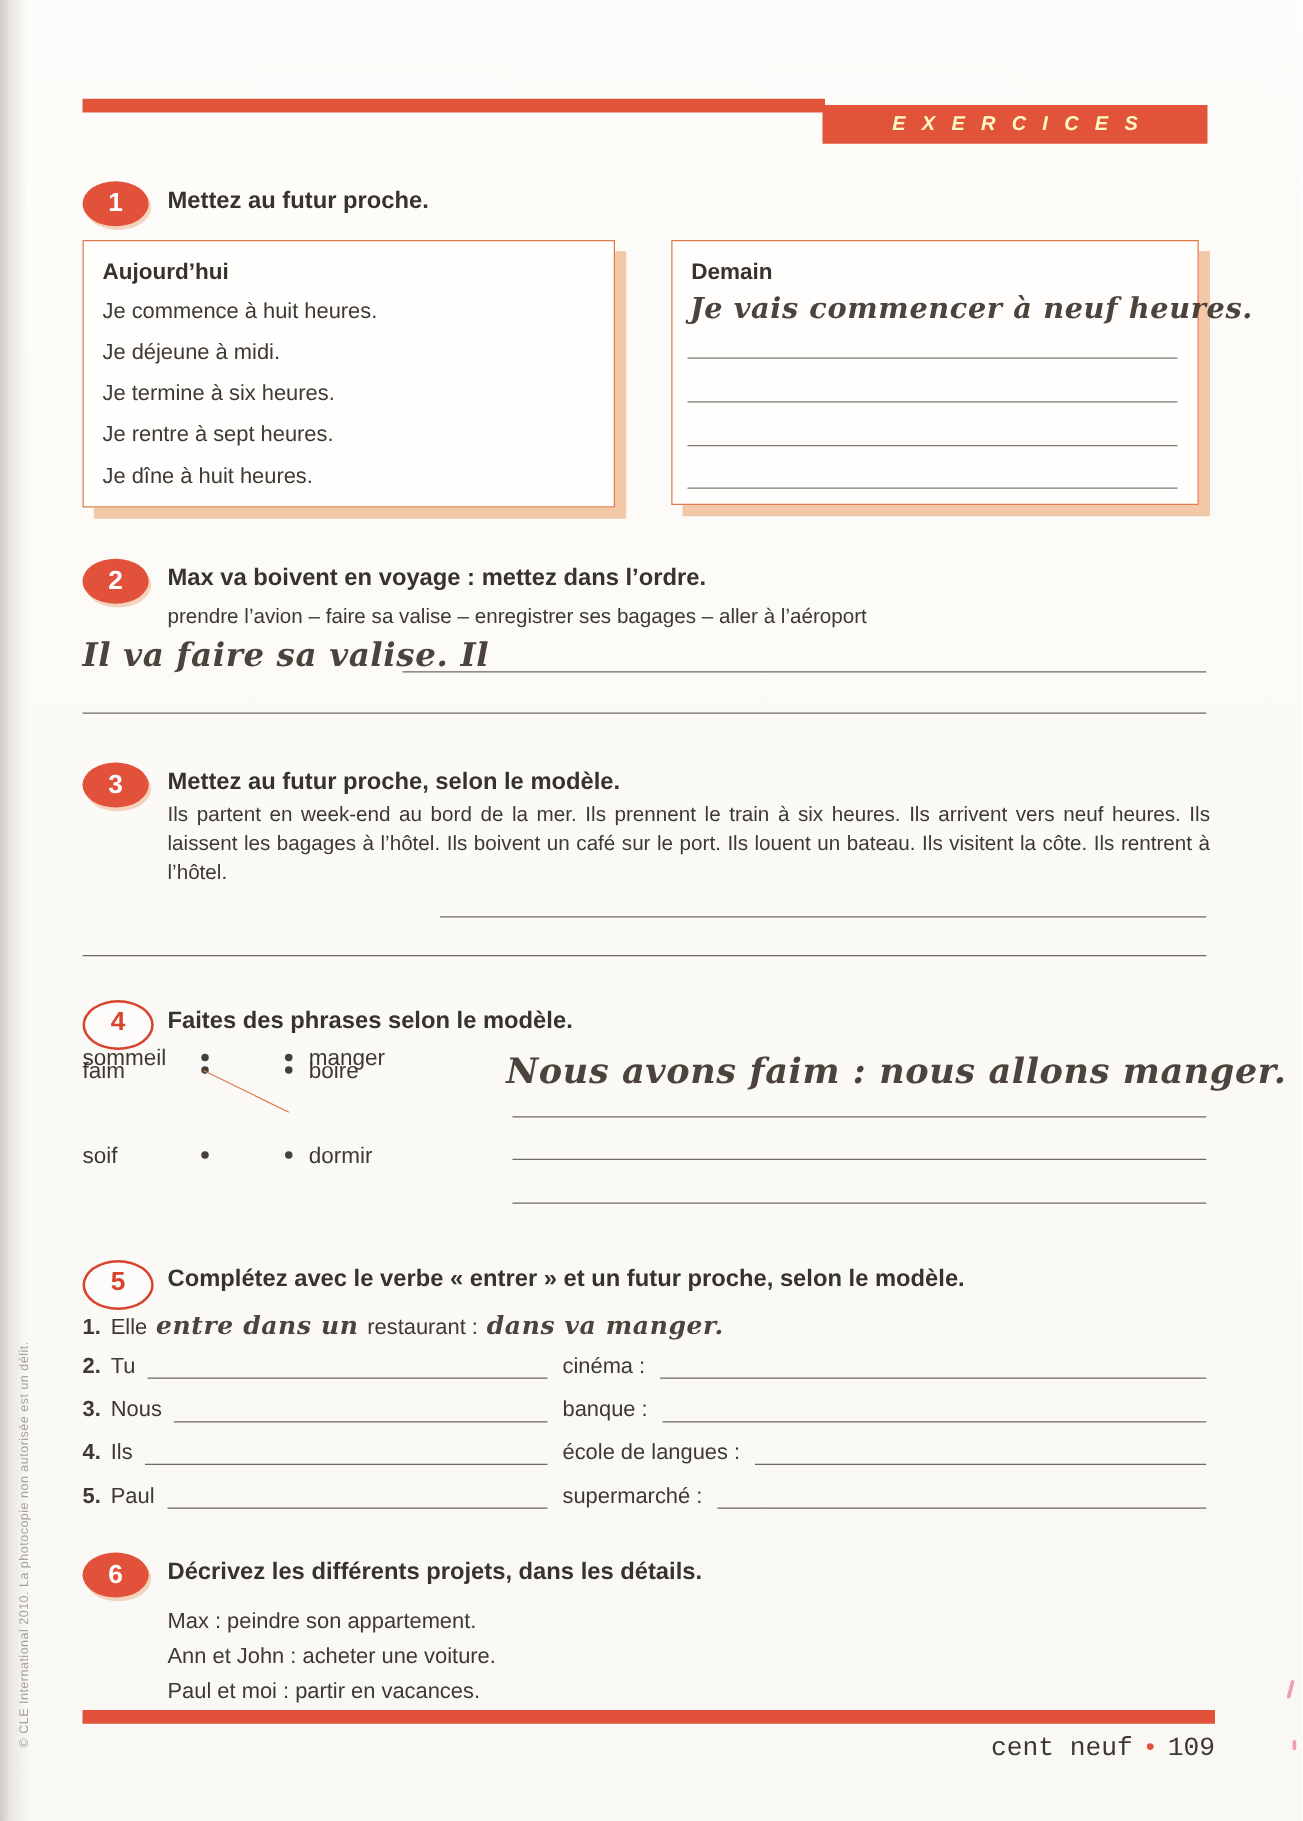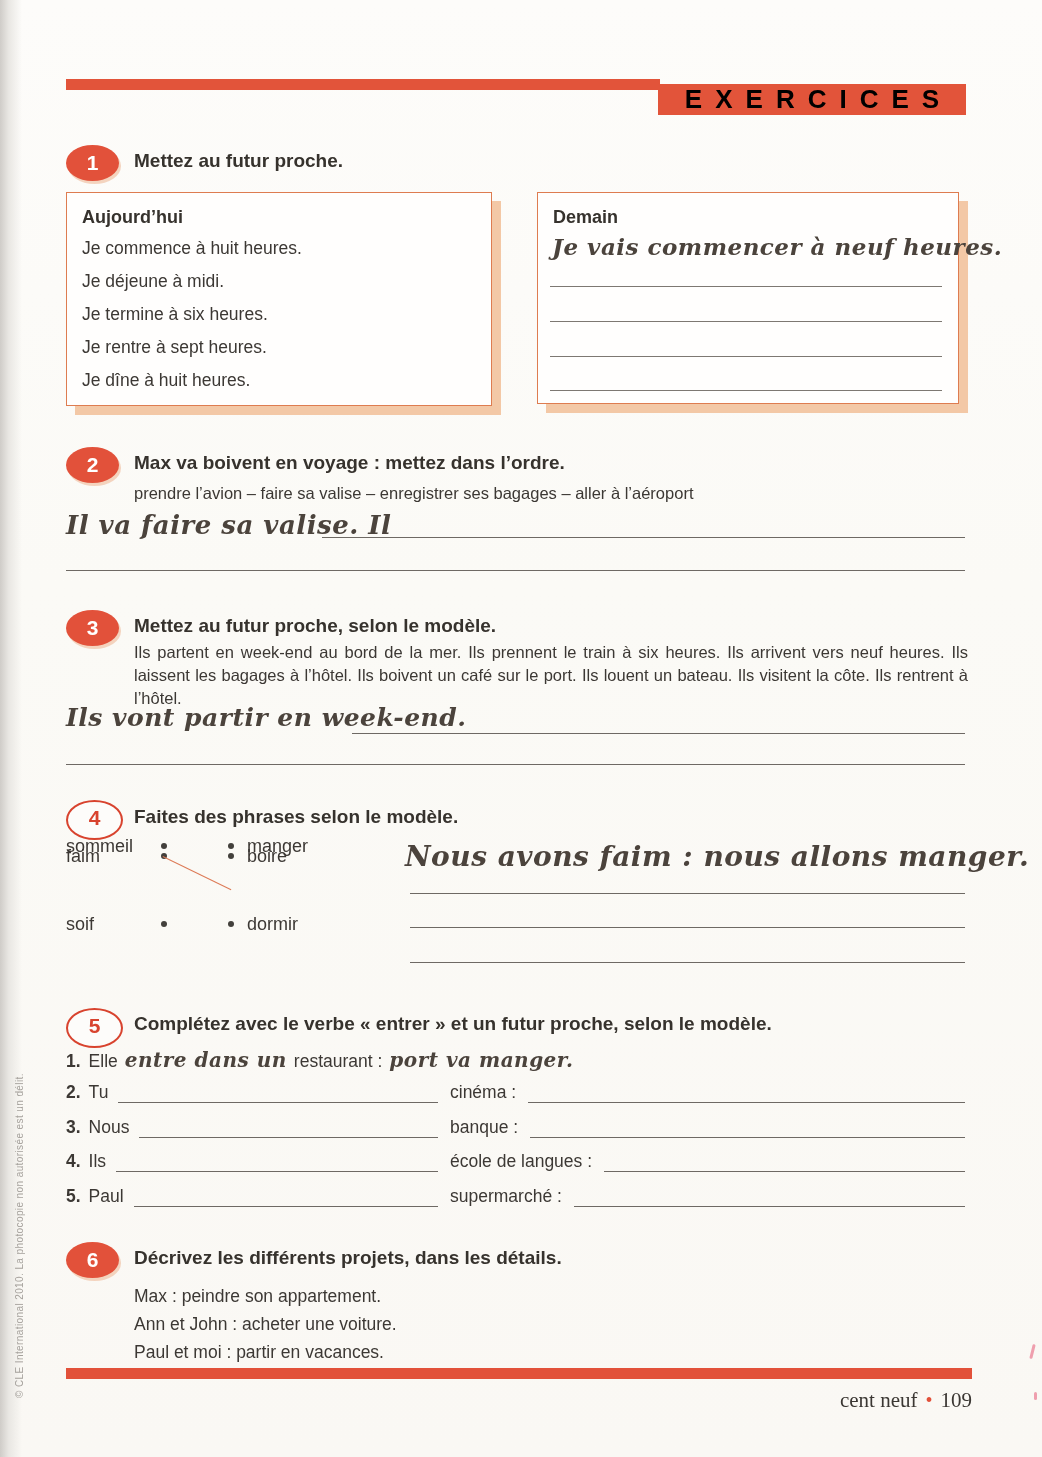--- a/index.html
+++ b/index.html
@@ -12,22 +12,22 @@
     position:absolute; left:0; top:0; width:22px; height:100%;
     background:linear-gradient(to right,#cfccc8 0%, #e9e7e3 40%, rgba(250,248,244,0) 100%);
   }
   
   .topbar { position:absolute; left:66px; top:79px; width:594px; height:11px; background:#e2543a; }
   .header-box {
     position:absolute; left:658px; top:84px; width:308px; height:31px; background:#e2543a;
     display:flex; align-items:center; justify-content:center;
   }
   .header-box span {
-    color:#000000; font-weight:bold; font-size:26px; letter-spacing:13px;
-    text-indent:13px; white-space:nowrap;
+    color:#fef9c3; font-weight:bold; font-size:16px; letter-spacing:13px;
+    text-indent:13px; white-space:nowrap;font-style:italic;
   }
   
   .badge {
     position:absolute; left:66px; width:53px; height:36px; border-radius:50%;
     text-align:center; line-height:36px; font-weight:bold; font-size:21px;
   }
   .badge.solid { background:#e2513a; color:#ffffff; box-shadow:2px 3px 0 rgba(240,190,160,.65); }
   .badge.outline { background:#fdfcfa; color:#d8432e; border:2.5px solid #d8432e; line-height:32px; }
   .ex-title { position:absolute; left:134px; font-weight:bold; font-size:19px; color:#36322d; }
   
@@ -70,21 +70,21 @@
   .ex5-first { width:372px; display:flex; align-items:flex-end; flex:none; }
   .ex5-num { font-weight:bold; margin-right:8px; }
   .ex5-line1 { flex:1; border-bottom:1.6px solid #6e6964; margin-left:10px; height:3px; }
   .ex5-place { margin-left:12px; white-space:nowrap; }
   .ex5-line2 { flex:1; border-bottom:1.6px solid #6e6964; margin-left:12px; height:3px; }
   
   .ex6-line { position:absolute; left:134px; font-size:17.5px; line-height:28px; }
   
   .bottombar { position:absolute; left:66px; top:1368px; width:906px; height:11px; background:#e2513a; }
   .footer {
-    position:absolute; top:1388px; right:70px; font-family:Liberation Serif, serif;
+    position:absolute; top:1388px; right:70px; font-family:Liberation Mono, monospace;
     font-size:21px; color:#3b3733; display:flex; align-items:center; gap:8px;justify-content:center;
   }
   .footer .dot { color:#e2513a; font-size:20px; }
   .side-copyright {
     position:absolute; left:14px; top:1398px; transform:rotate(-90deg); transform-origin:0 0;
     font-size:10px; color:#a5a19c; letter-spacing:.4px; white-space:nowrap;
   }
   .scan-mark1 { position:absolute; left:1031px; top:1344px; width:3px; height:15px; background:#ef9fae; transform:rotate(14deg); border-radius:2px; }
   .scan-mark2 { position:absolute; left:1034px; top:1392px; width:3px; height:8px; background:#ef9fae; border-radius:2px; }
 </style>
@@ -124,21 +124,20 @@
   <div class="badge solid" style="top:447px;">2</div>
   <div class="ex-title" style="top:452px;">Max va boivent en voyage : mettez dans l’ordre.</div>
   <div class="subtext" style="top:484px;">prendre l’avion – faire sa valise – enregistrer ses bagages – aller à l’aéroport</div>
   <div class="hand abs" style="left:66px; top:510px; font-size:26px;">Il va faire sa valise. Il</div>
   <div class="aline" style="left:322px; top:537px; width:643px;"></div>
   <div class="aline" style="left:66px; top:570px; width:899px;"></div>
 
   <div class="badge solid" style="top:610px;">3</div>
   <div class="ex-title" style="top:615px;">Mettez au futur proche, selon le modèle.</div>
   <div class="para" style="top:641px;">Ils partent en week-end au bord de la mer. Ils prennent le train à six heures. Ils arrivent vers neuf heures. Ils laissent les bagages à l’hôtel. Ils boivent un café sur le port. Ils louent un bateau. Ils visitent la côte. Ils rentrent à l’hôtel.</div>
-  <div class="hand abs" style="left:66px; top:703px; font-size:25px;">Ils vont partir en week-end.</div>
   <div class="aline" style="left:352px; top:733px; width:613px;"></div>
   <div class="aline" style="left:66px; top:764px; width:899px;"></div>
 
   <div class="badge outline" style="top:800px;">4</div>
   <div class="ex-title" style="top:806px;">Faites des phrases selon le modèle.</div>
 
   <div class="m-row" style="top:842px;">
     <span class="m-left">faim</span>
     <span class="m-dot"></span>
     <span class="m-dot r"></span>
@@ -164,21 +163,21 @@
   <div class="aline" style="left:410px; top:962px; width:555px;"></div>
 
   <div class="badge outline" style="top:1008px;">5</div>
   <div class="ex-title" style="top:1013px;">Complétez avec le verbe « entrer » et un futur proche, selon le modèle.</div>
 
   <div class="ex5-item1">
     <span class="num">1.</span>
     <span>Elle</span>
     <span class="hand">entre dans un</span>
     <span>restaurant :</span>
-    <span class="hand">port va manger.</span>
+    <span class="hand">dans va manger.</span>
   </div>
 
   <div class="ex5-row" style="top:1082px;">
     <span class="ex5-first">
       <span class="ex5-num">2.</span>
       <span>Tu</span>
       <span class="ex5-line1"></span>
     </span>
     <span class="ex5-place">cinéma :</span>
     <span class="ex5-line2"></span>

